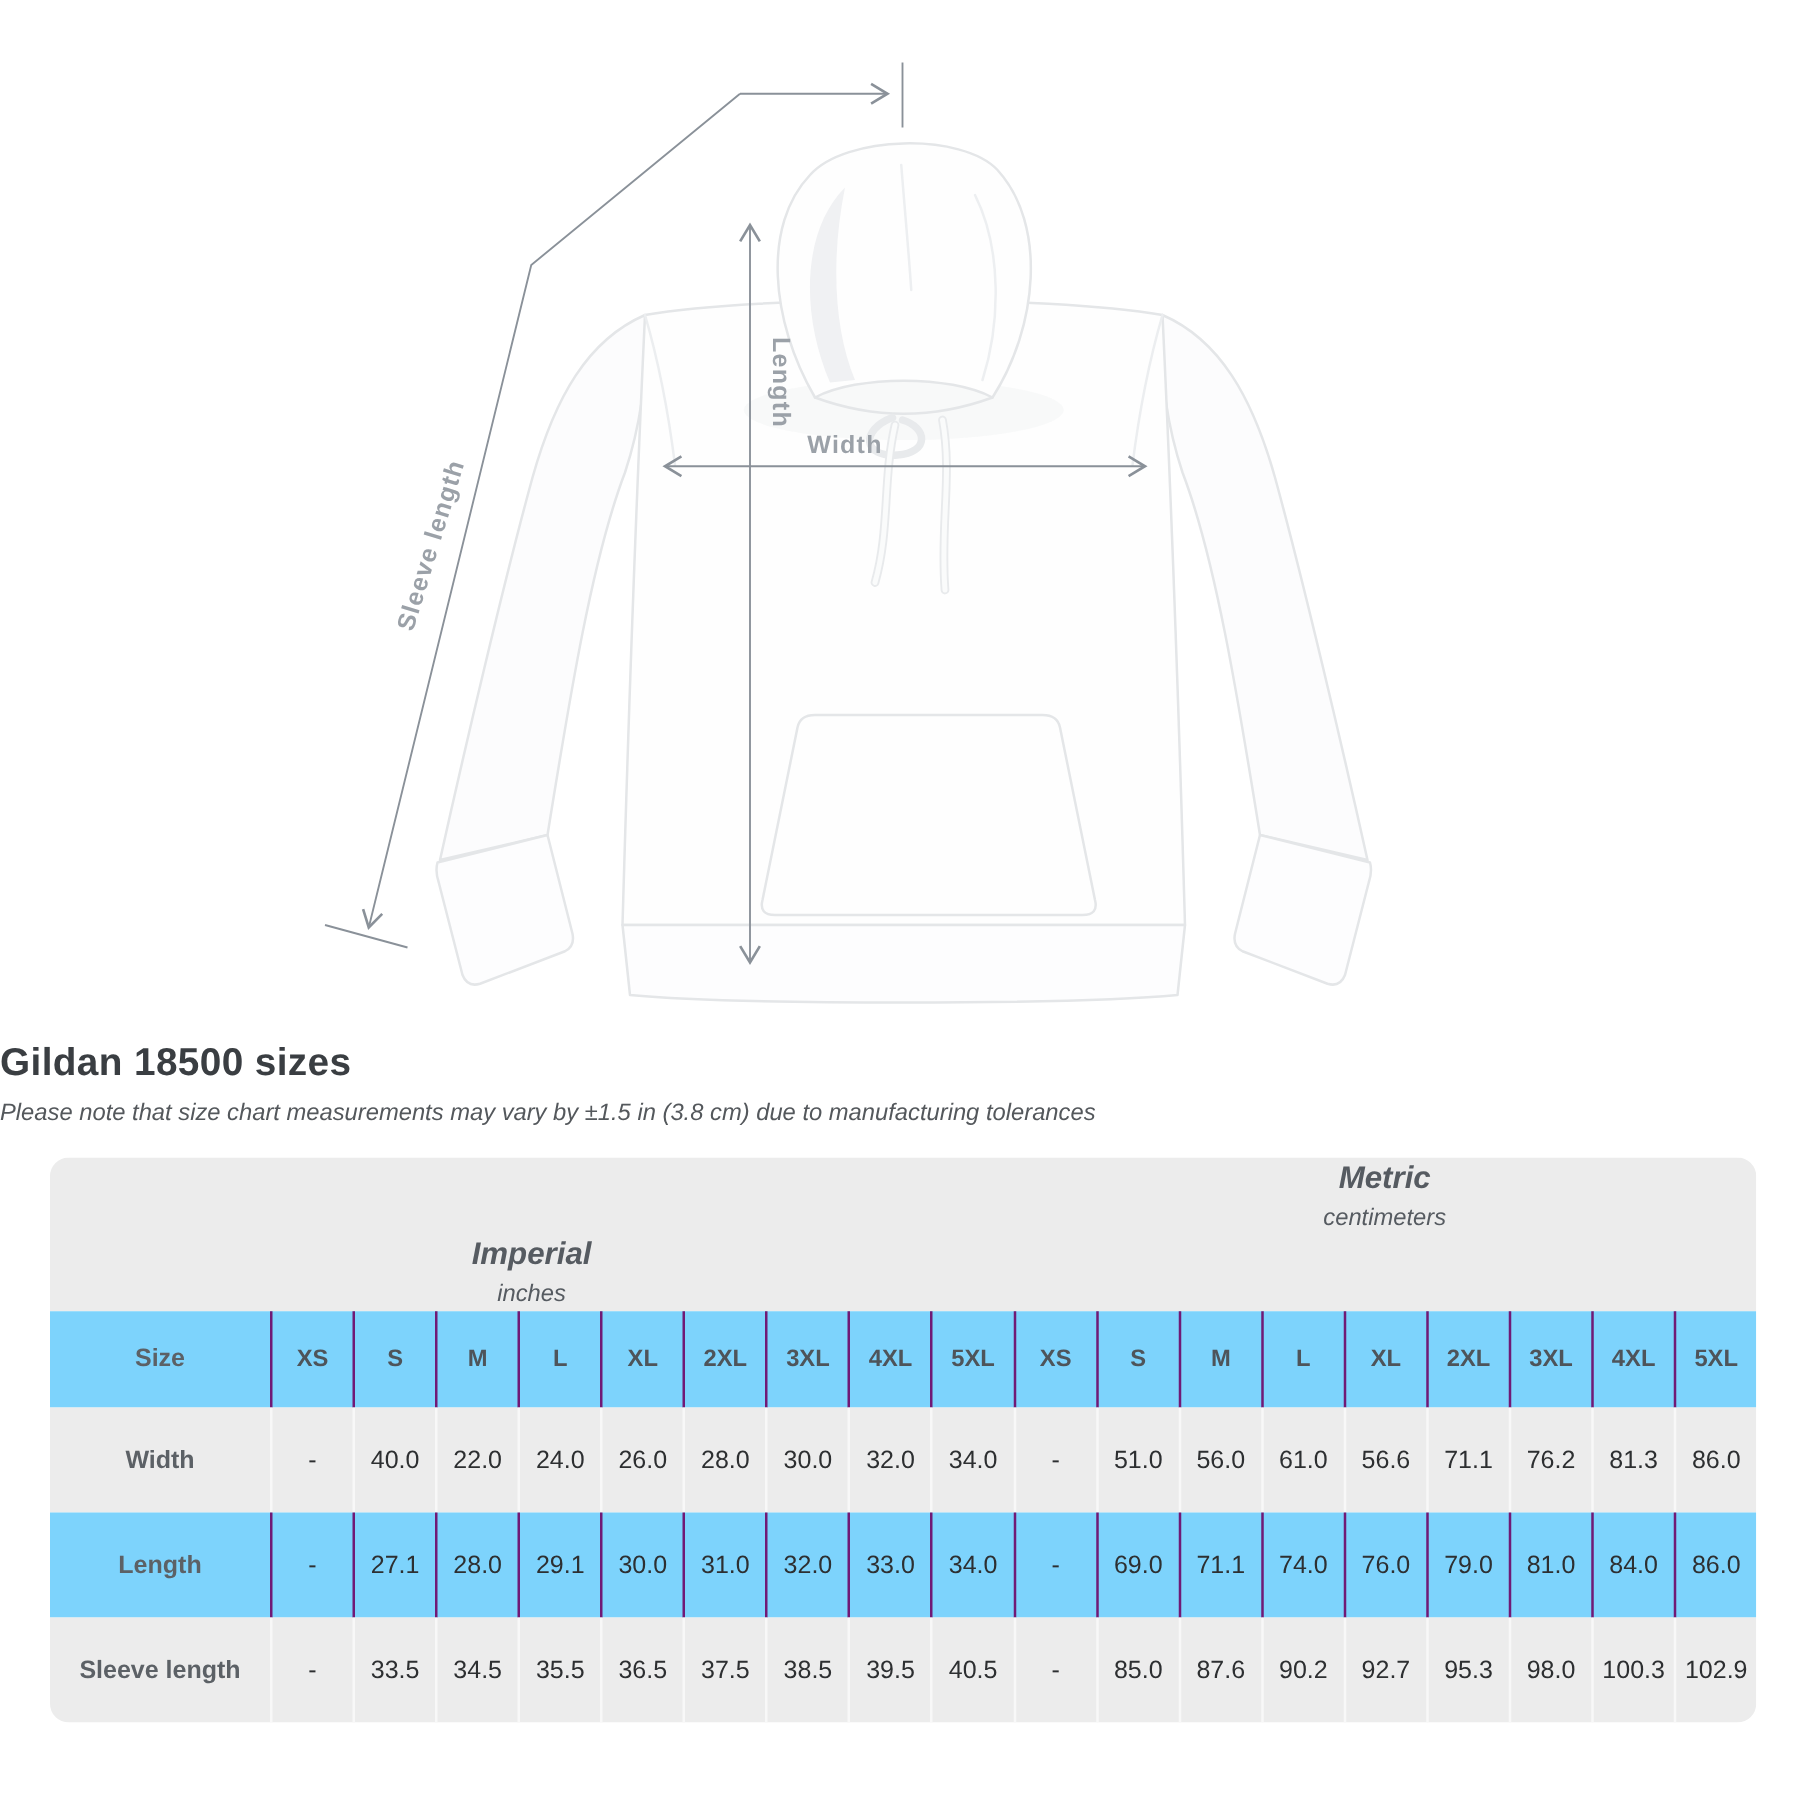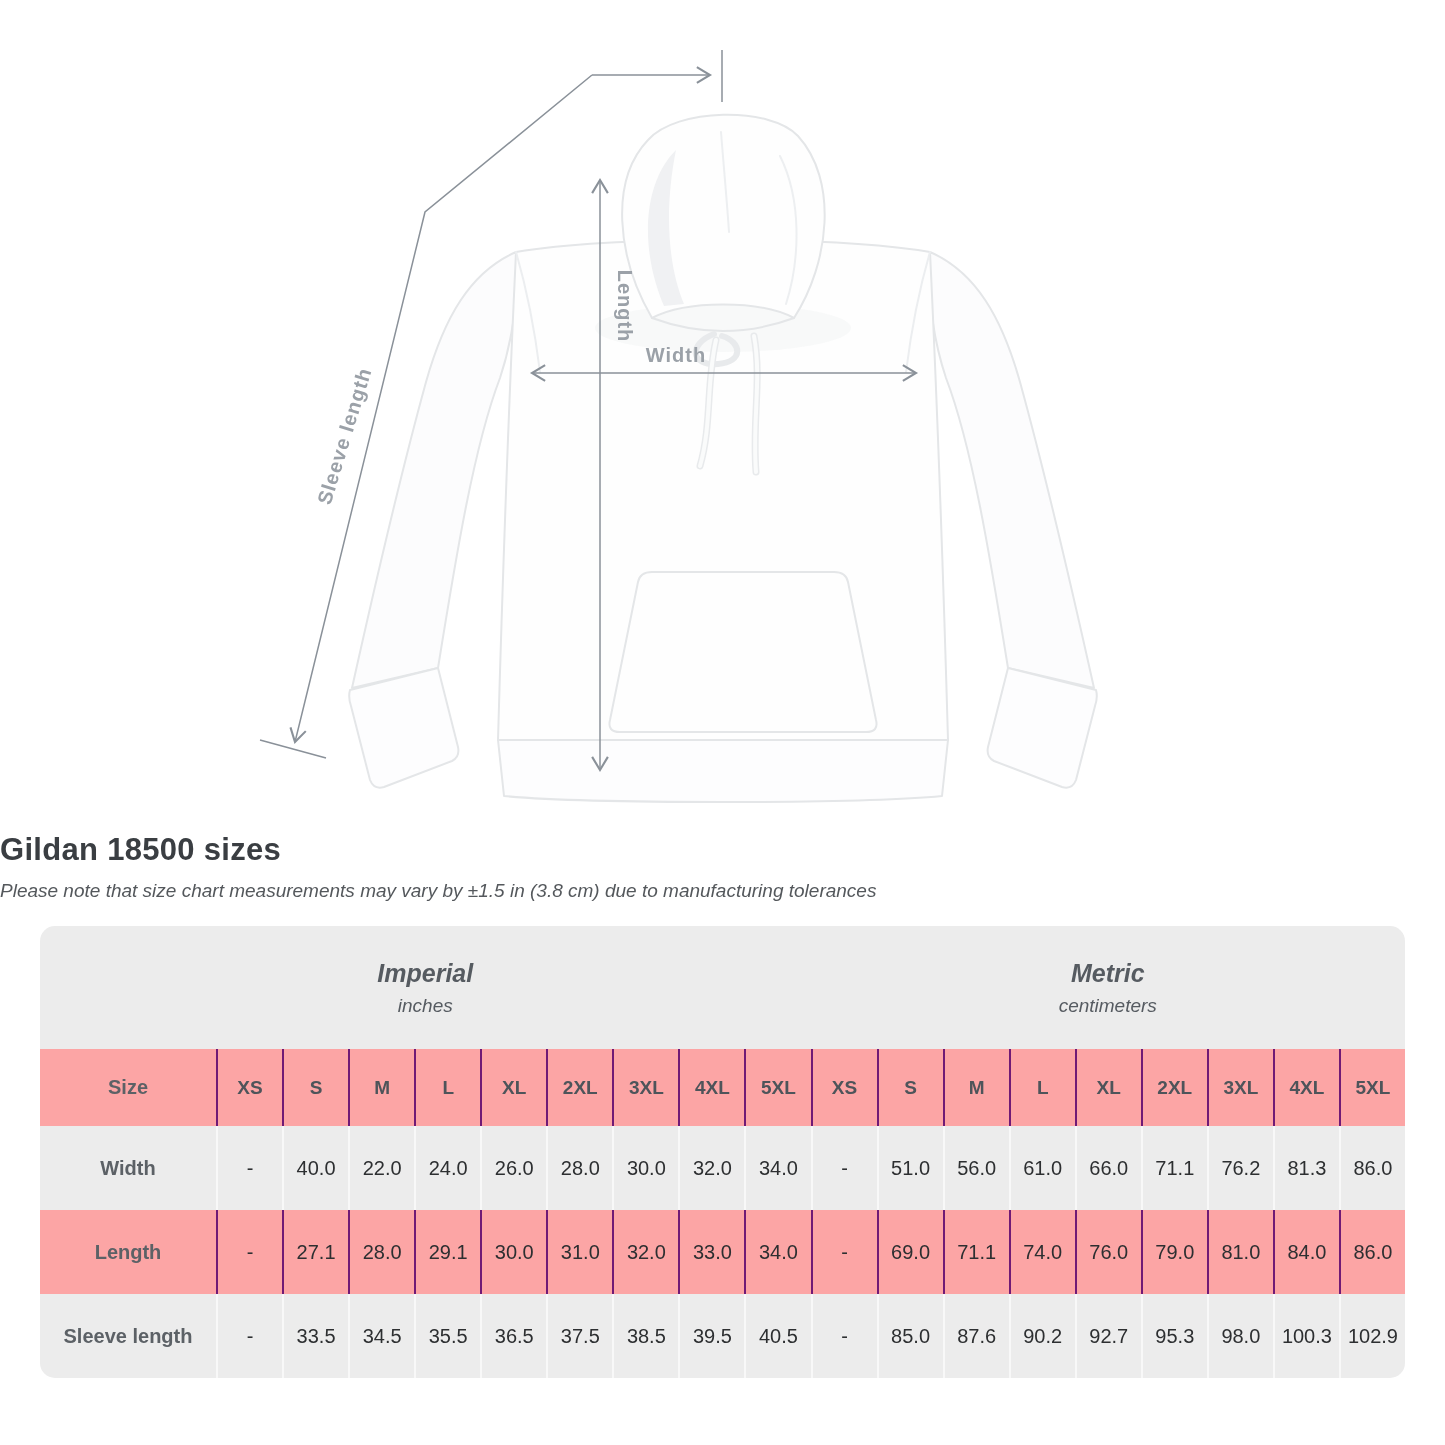--- a/index.html
+++ b/index.html
@@ -28,21 +28,21 @@
     background:#ececec;height:123px;
   }
   .unit-group{
     display:flex;flex-direction:column;justify-content:center;align-items:center;gap:7px;
   }
   .unit-group.imperial{grid-column:1 / span 10;}
   .unit-group.metric{grid-column:11 / span 9;}
   .unit-name{font-size:25px;font-weight:bold;font-style:italic;color:#565b61;}
   .unit-sub{font-size:19px;font-style:italic;color:#565b61;}
   .trow{display:grid;grid-template-columns:176px repeat(18,1fr);}
-  .trow.white{background:#fca5a5;}
+  .trow.white{background:#7dd3fc;}
   .trow.gray{background:#ececec;}
   .trow.sizes-row{height:77px;}
   .trow.data-row{height:84px;}
   .cell{
     display:flex;align-items:center;justify-content:center;
     font-size:20px;color:#2d2f31;
   }
   .trow.white .cell + .cell{border-left:2px solid #701a75;}
   .trow.gray  .cell + .cell{border-left:2px solid #f8f8f8;}
   .cell.size-head{font-weight:bold;font-size:19px;color:#4e545a;}
@@ -114,27 +114,27 @@
       <text transform="translate(351,438) rotate(-73)" text-anchor="middle">Sleeve length</text>
     </g>
   </svg>
 </div>
 
 <div class="title">Gildan 18500 sizes</div>
 <div class="subtitle">Please note that size chart measurements may vary by ±1.5 in (3.8 cm) due to manufacturing tolerances</div>
 
 <div class="size-table">
   <div class="units-row">
+    <div class="unit-group metric">
+      <div class="unit-name">Metric</div>
+      <div class="unit-sub">centimeters</div>
+    </div>
     <div class="unit-group imperial">
       <div class="unit-name">Imperial</div>
       <div class="unit-sub">inches</div>
-    </div>
-    <div class="unit-group metric">
-      <div class="unit-name">Metric</div>
-      <div class="unit-sub">centimeters</div>
     </div>
   </div>
   <div class="trow white sizes-row">
       <div class="cell row-label">Size</div>
       <div class="cell size-head">XS</div>
       <div class="cell size-head">S</div>
       <div class="cell size-head">M</div>
       <div class="cell size-head">L</div>
       <div class="cell size-head">XL</div>
       <div class="cell size-head">2XL</div>
@@ -160,21 +160,21 @@
       <div class="cell num">24.0</div>
       <div class="cell num">26.0</div>
       <div class="cell num">28.0</div>
       <div class="cell num">30.0</div>
       <div class="cell num">32.0</div>
       <div class="cell num">34.0</div>
       <div class="cell num">-</div>
       <div class="cell num">51.0</div>
       <div class="cell num">56.0</div>
       <div class="cell num">61.0</div>
-      <div class="cell num">66.0</div>
+      <div class="cell num">56.6</div>
       <div class="cell num">71.1</div>
       <div class="cell num">76.2</div>
       <div class="cell num">81.3</div>
       <div class="cell num">86.0</div>
     </div>
     <div class="trow data-row white">
       <div class="cell row-label">Length</div>
       <div class="cell num">-</div>
       <div class="cell num">27.1</div>
       <div class="cell num">28.0</div>

